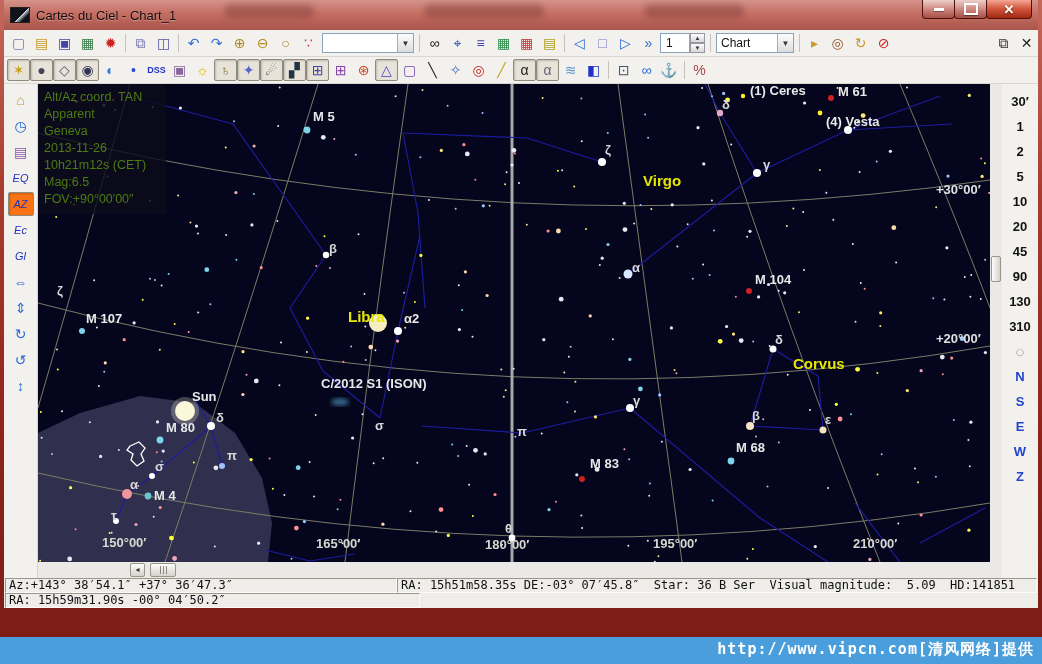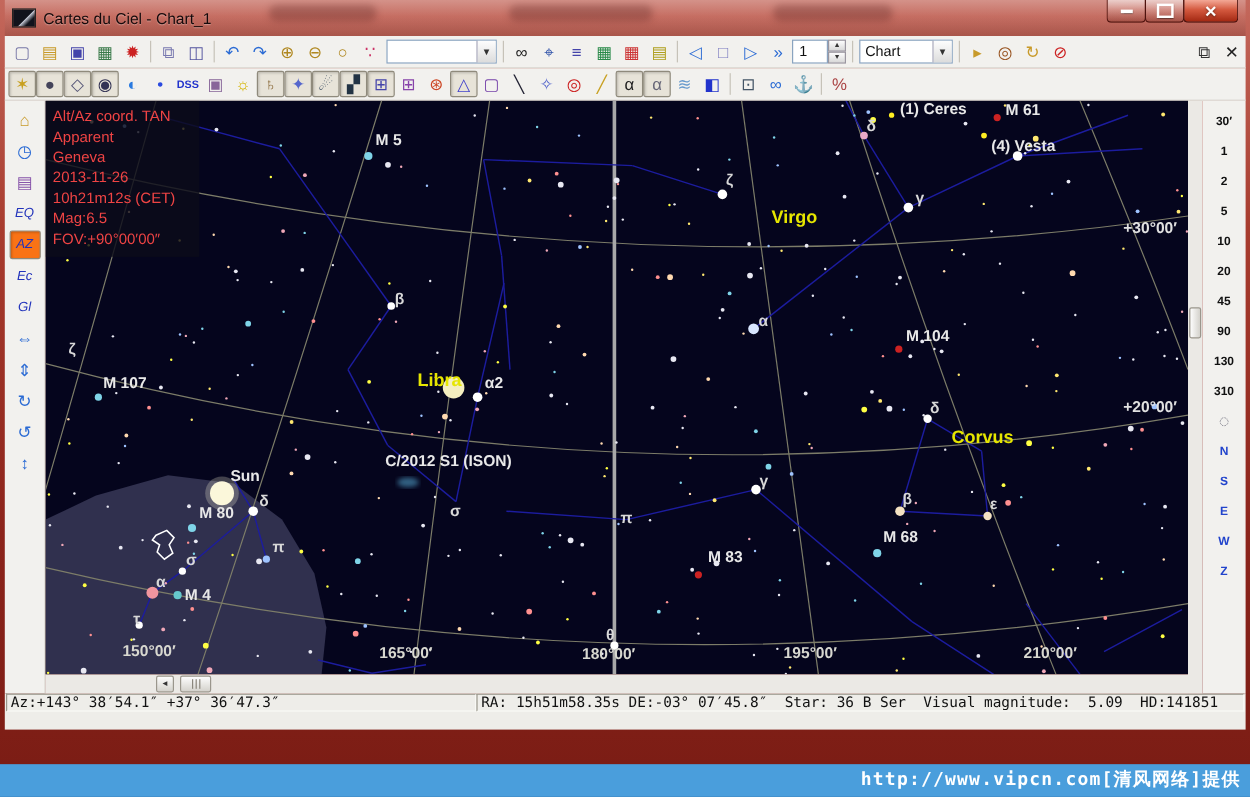--- a/index.html
+++ b/index.html
@@ -56,34 +56,34 @@
     display:flex;flex-direction:column;align-items:center;padding-top:4px;}
   .side-btn{width:26px;height:24px;margin-bottom:2px;display:flex;align-items:center;justify-content:center;
     border:1px solid transparent;box-sizing:border-box;border-radius:2px;font-size:14px;cursor:default;}
   .side-btn.txt{font-size:11px;font-weight:normal;font-style:italic;}
   .side-btn.pressed{background:#f97316;border-color:#8f8a7c;box-shadow:inset 1px 1px 2px rgba(0,0,0,.2);}
   .chartcol{width:952px;display:flex;flex-direction:column;}
   .chart{position:relative;width:952px;height:478px;background:#05051d;overflow:hidden;}
   .chart svg{position:absolute;left:0;top:0;}
   .info-overlay{position:absolute;left:0;top:0;width:118px;background:rgba(12,12,26,.82);
     padding:5px 4px 6px 6px;z-index:5;}
-  .info-overlay div{color:#ef4444;font-size:12.5px;line-height:17px;white-space:nowrap;}
+  .info-overlay div{color:#4d7c0f;font-size:12.5px;line-height:17px;white-space:nowrap;}
   
   .hscroll{height:16px;background:#ebe9e5;display:flex;align-items:center;position:relative;}
   .hs-arrow{position:absolute;left:92px;width:15px;height:14px;background:linear-gradient(#fdfdfd,#d4d2cc);
     border:1px solid #9a968c;box-sizing:border-box;font-size:8px;color:#333;text-align:center;line-height:12px;border-radius:2px;}
   .hs-thumb{position:absolute;left:112px;width:26px;height:14px;background:linear-gradient(#fdfdfd,#d4d2cc);
     border:1px solid #9a968c;box-sizing:border-box;border-radius:2px;display:flex;align-items:center;justify-content:center;gap:2px;}
   .hs-thumb i{display:block;width:1px;height:8px;background:#8a867c;}
   .vscroll{width:12px;background:#ebe9e5;position:relative;}
   .vs-thumb{position:absolute;left:1px;top:172px;width:10px;height:26px;background:linear-gradient(90deg,#fdfdfd,#d4d2cc);
     border:1px solid #9a968c;box-sizing:border-box;border-radius:2px;}
   .fovbar{width:36px;background:#f2f1ee;display:flex;flex-direction:column;align-items:center;padding-top:5px;box-sizing:border-box;}
   .fov-btn{width:32px;height:25px;display:flex;align-items:center;justify-content:center;
-    font-size:10px;font-weight:bold;color:#111;cursor:default;}
+    font-size:13px;font-weight:bold;color:#111;cursor:default;}
   .fov-btn.dir{color:#2244cc;}
   .fov-btn.sky{font-size:15px;color:#556;}
   
   .statusbar{height:30px;background:#eeede9;padding:0 1px;}
   .sb-row{display:flex;height:15px;}
   .sb-panel{border:1px solid;border-color:#9a978c #fbfaf7 #fbfaf7 #9a978c;box-sizing:border-box;
     font-family:"DejaVu Sans Mono",monospace;font-size:12px;color:#111;white-space:pre;
     overflow:hidden;line-height:13px;padding:0 3px;}
   
   .desktopstrip{position:absolute;left:0;top:637px;width:1042px;height:27px;background:#4a9edc;}
@@ -833,19 +833,20 @@
         <div class="fov-btn dir">Z</div>
       </div>
   </div>
 
   <div class="statusbar">
     <div class="sb-row">
       <div class="sb-panel" style="width:392px;">Az:+143° 38′54.1″ +37° 36′47.3″</div>
       <div class="sb-panel" style="flex:1;">RA: 15h51m58.35s DE:-03° 07′45.8″  Star: 36 B Ser  Visual magnitude:  5.09  HD:141851</div>
     </div>
     <div class="sb-row">
+      <div class="sb-panel" style="width:415px;">RA: 15h59m31.90s -00° 04′50.2″</div>
     </div>
   </div>
 </div>
 
 <div class="desktopstrip">
   <div class="watermark">http://www.vipcn.com[清风网络]提供</div>
 </div>
 
 </body></html>

